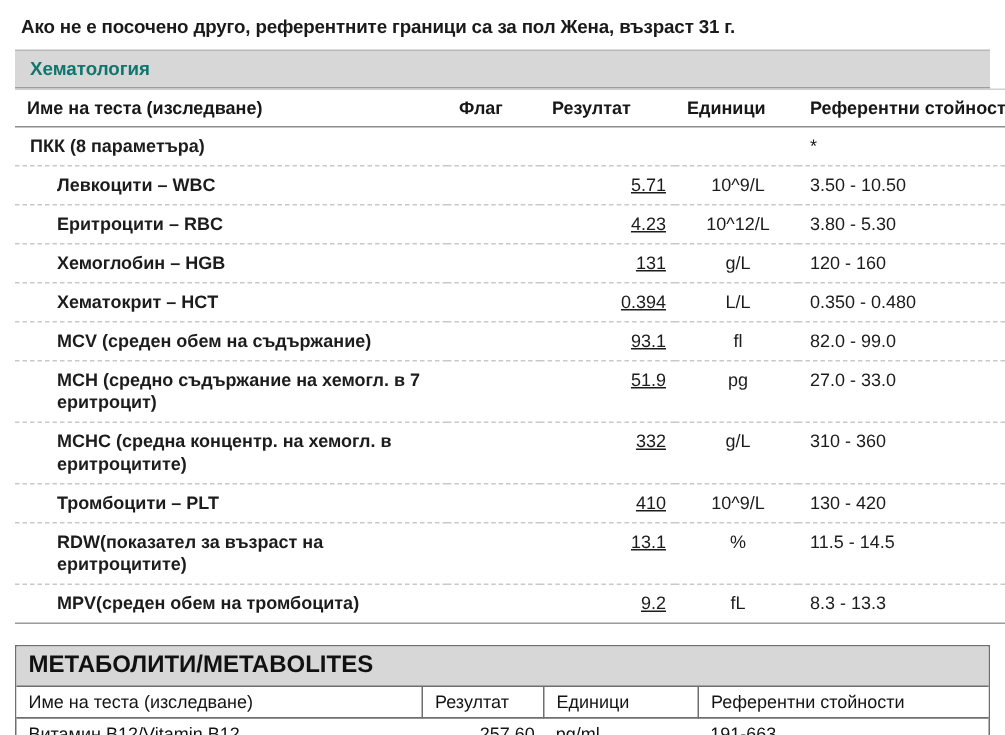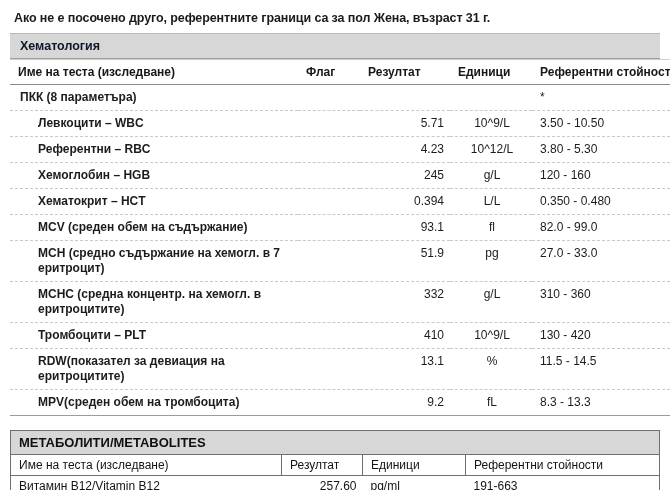--- a/index.html
+++ b/index.html
@@ -33,21 +33,21 @@
   
   .section {
     width: 650px;
     border-top: 1px solid #b9b9b9;
     box-sizing: border-box;
   }
   .section-title {
     background: #d7d7d7;
     font-weight: bold;
     font-size: 12.5px;
-    color: #0f172a;
+    color: #0f766e;
     padding: 5px 8px 5px 10px;
     border-bottom: 1px solid #9e9e9e;
     box-sizing: border-box;
   }
   table.grid {
     width: 650px;
     border-collapse: collapse;
     table-layout: fixed;
   }
   table.grid th {
@@ -71,40 +71,40 @@
   }
   table.grid tr.last-row td {
     border-bottom: 1px solid #9b9b9b;
   }
   .c-name   { width: 274px; font-weight: bold; }
   .c-flag   { width: 48px;  text-align: left; }
   .c-result { width: 76px;  text-align: right; }
   .c-units  { width: 68px;  text-align: center; }
   .c-ref    { width: 184px; text-align: left; }
 
-  td.c-result { text-align: right; padding-right: 6px; }
+  td.c-result { text-align: right; padding-right: 6px; text-decoration: underline; }
   td.c-units  { padding-left: 6px; }
   th.c-result { text-align: right; padding-right: 6px; }
   th.c-units  { padding-left: 6px; }
 
   .indent-1 { padding-left: 28px !important; }
   .indent-0 { padding-left: 10px !important; }
 
   .spacer-top { height: 14px; }
 
   
   .section2 {
     width: 650px;
     border: 1px solid #6f6f6f;
     box-sizing: border-box;
   }
   .section2-title {
     background: #d7d7d7;
     font-weight: bold;
-    font-size: 13px;
+    font-size: 16px;
     color: #111111;
     padding: 4px 8px 4px 8px;
     border-bottom: 1px solid #6f6f6f;
     box-sizing: border-box;
   }
   table.grid2 {
     width: 100%;
     border-collapse: collapse;
     table-layout: fixed;
   }
@@ -159,30 +159,30 @@
           <td class="c-ref">*</td>
         </tr>
         <tr>
           <td class="c-name indent-1">Левкоцити – WBC</td>
           <td class="c-flag"></td>
           <td class="c-result">5.71</td>
           <td class="c-units">10^9/L</td>
           <td class="c-ref">3.50 - 10.50</td>
         </tr>
         <tr>
-          <td class="c-name indent-1">Референтни – RBC</td>
+          <td class="c-name indent-1">Еритроцити – RBC</td>
           <td class="c-flag"></td>
           <td class="c-result">4.23</td>
           <td class="c-units">10^12/L</td>
           <td class="c-ref">3.80 - 5.30</td>
         </tr>
         <tr>
           <td class="c-name indent-1">Хемоглобин – HGB</td>
           <td class="c-flag"></td>
-          <td class="c-result">245</td>
+          <td class="c-result">131</td>
           <td class="c-units">g/L</td>
           <td class="c-ref">120 - 160</td>
         </tr>
         <tr>
           <td class="c-name indent-1">Хематокрит – HCT</td>
           <td class="c-flag"></td>
           <td class="c-result">0.394</td>
           <td class="c-units">L/L</td>
           <td class="c-ref">0.350 - 0.480</td>
         </tr>
@@ -208,21 +208,21 @@
           <td class="c-ref">310 - 360</td>
         </tr>
         <tr>
           <td class="c-name indent-1">Тромбоцити – PLT</td>
           <td class="c-flag"></td>
           <td class="c-result">410</td>
           <td class="c-units">10^9/L</td>
           <td class="c-ref">130 - 420</td>
         </tr>
         <tr>
-          <td class="c-name indent-1">RDW(показател за девиация на еритроцитите)</td>
+          <td class="c-name indent-1">RDW(показател за възраст на еритроцитите)</td>
           <td class="c-flag"></td>
           <td class="c-result">13.1</td>
           <td class="c-units">%</td>
           <td class="c-ref">11.5 - 14.5</td>
         </tr>
         <tr class="last-row">
           <td class="c-name indent-1">MPV(среден обем на тромбоцита)</td>
           <td class="c-flag"></td>
           <td class="c-result">9.2</td>
           <td class="c-units">fL</td>

